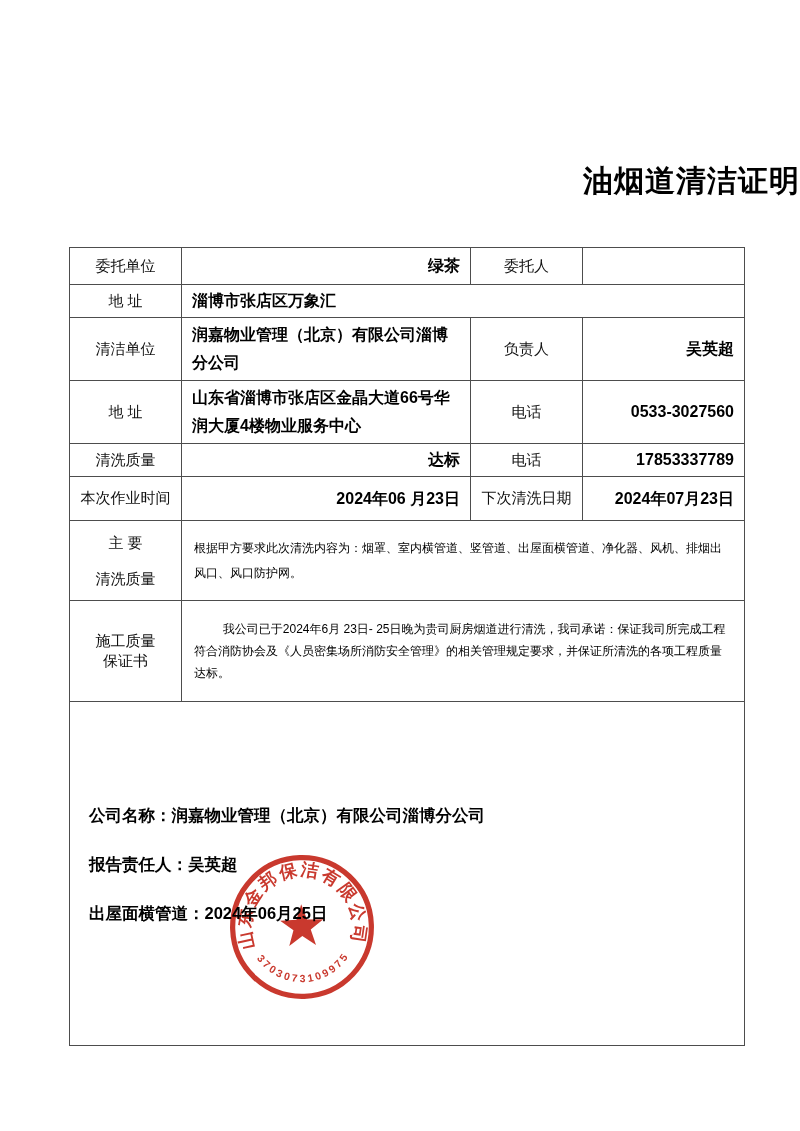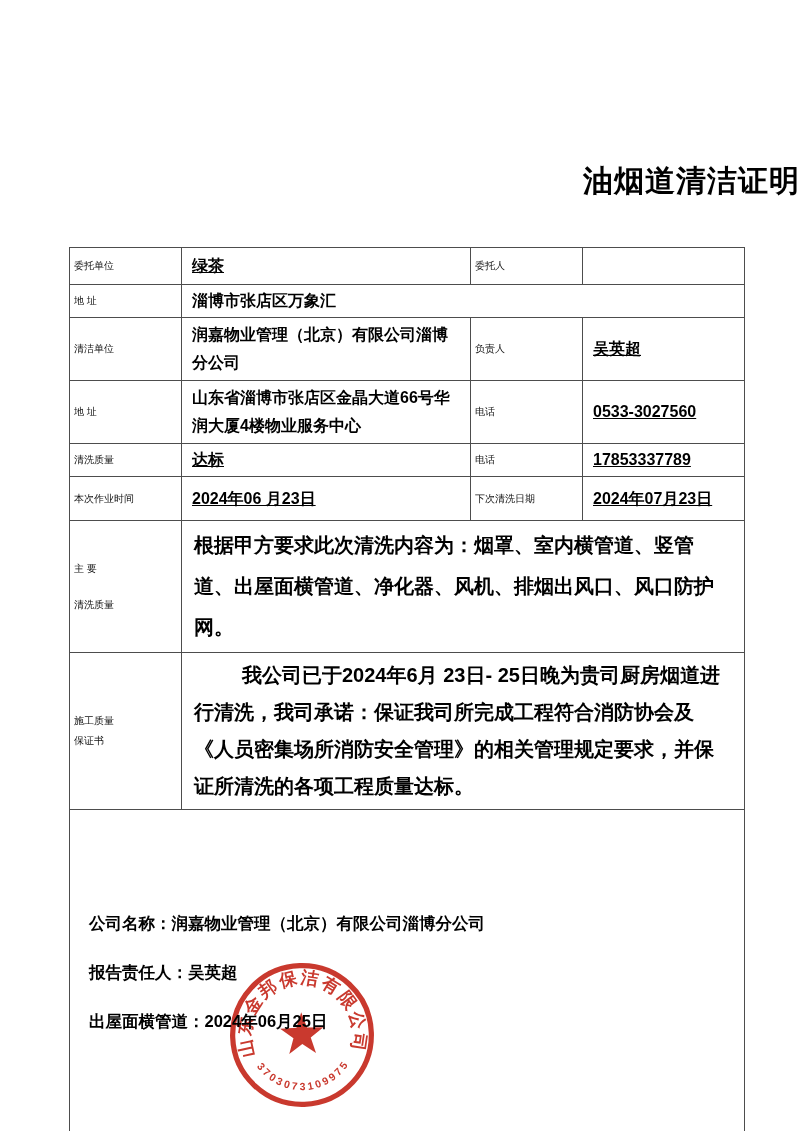--- a/index.html
+++ b/index.html
@@ -23,32 +23,32 @@
     position:absolute; left:69px; top:247px;
     width:675px;
     border-collapse:collapse; table-layout:fixed;
   }
   table.cert td {
     border:1px solid #4d4d4d;
     vertical-align:middle;
     overflow:hidden;
   }
   .lbl {
-    text-align:left;
-    font-size:10px; font-weight:400; color:#111;
+    text-align:center;
+    font-size:15px; font-weight:400; color:#111;
     padding:0 4px;
   }
   .val {
     font-size:16px; font-weight:700;
     padding:2px 10px;
     line-height:1.75;
   }
-  .center { text-align:left;text-decoration:underline; }
+  .center { text-align:right; }
   .para {
-    font-size:20px; font-weight:700;
+    font-size:12px; font-weight:400;
     padding:4px 12px;
     line-height:2.05;
   }
   .para.guarantee { line-height:1.85; text-indent:2.4em; }
   .lbl-stack div { line-height:20px; }
   .gap14 { margin-top:16px; }
   .gap20 { }
 
   .footer-cell { vertical-align:top !important; position:relative; }
   .footer-inner { padding:102px 0 0 10px; }

